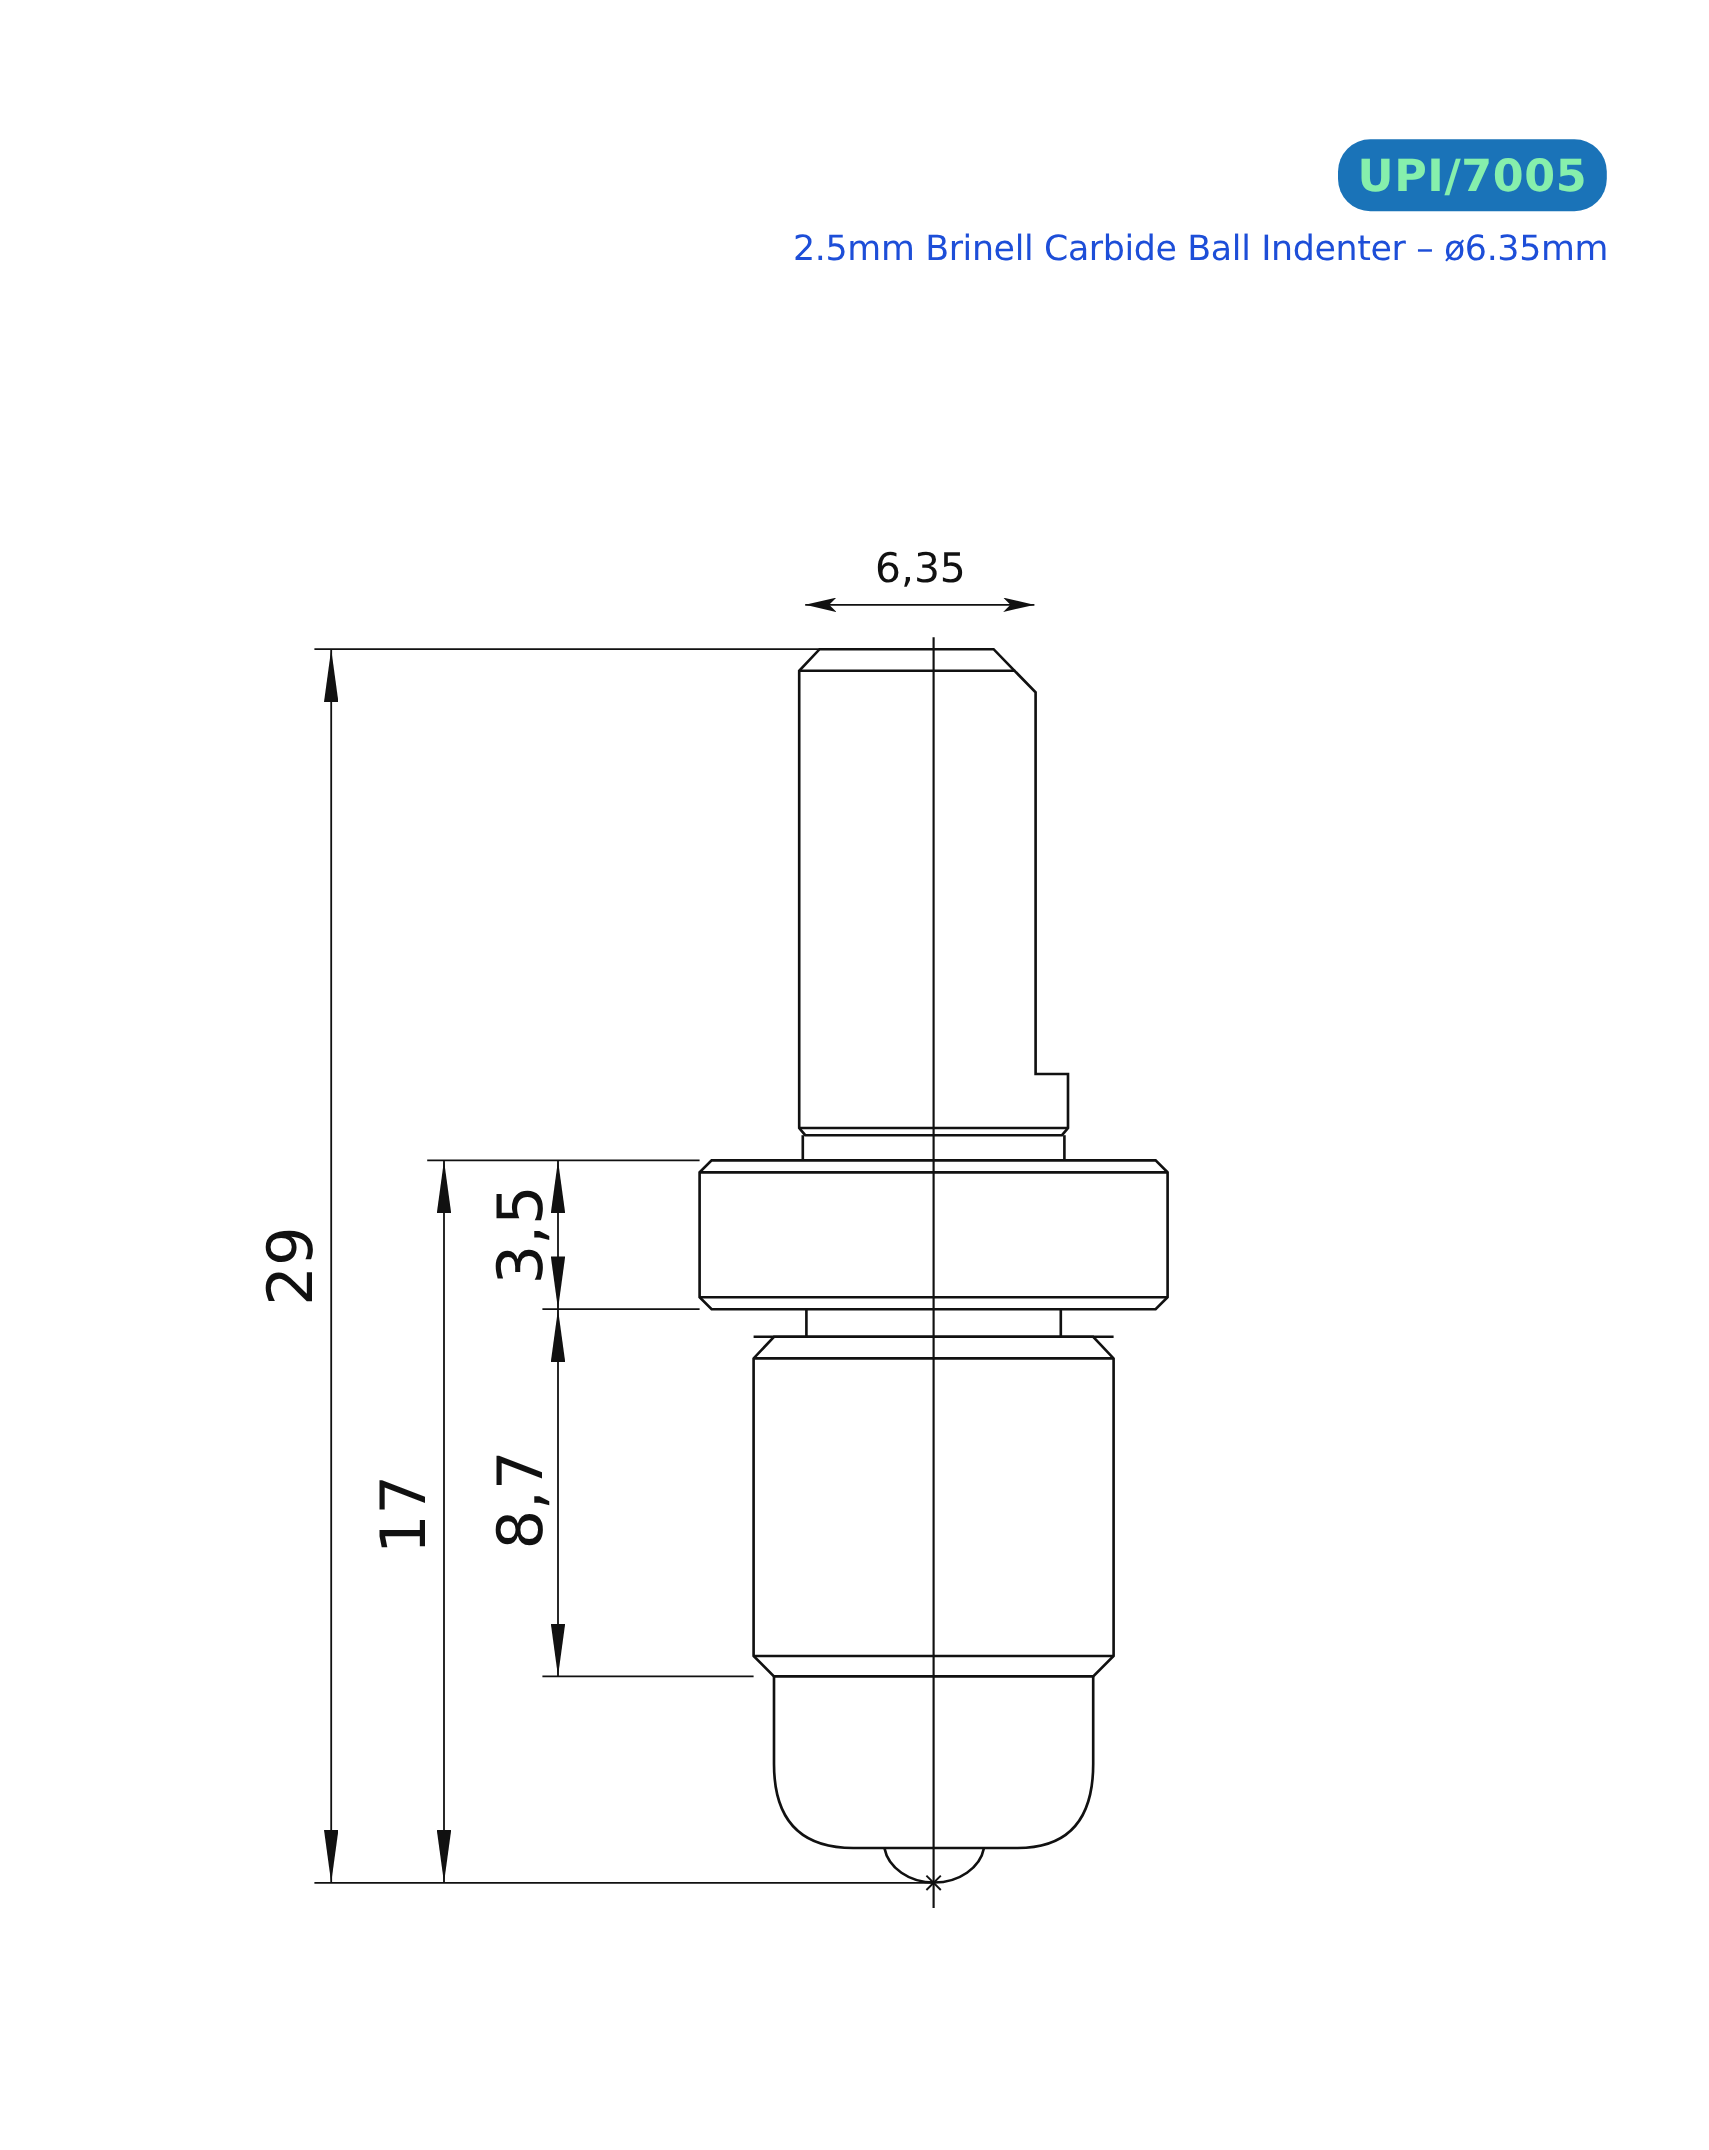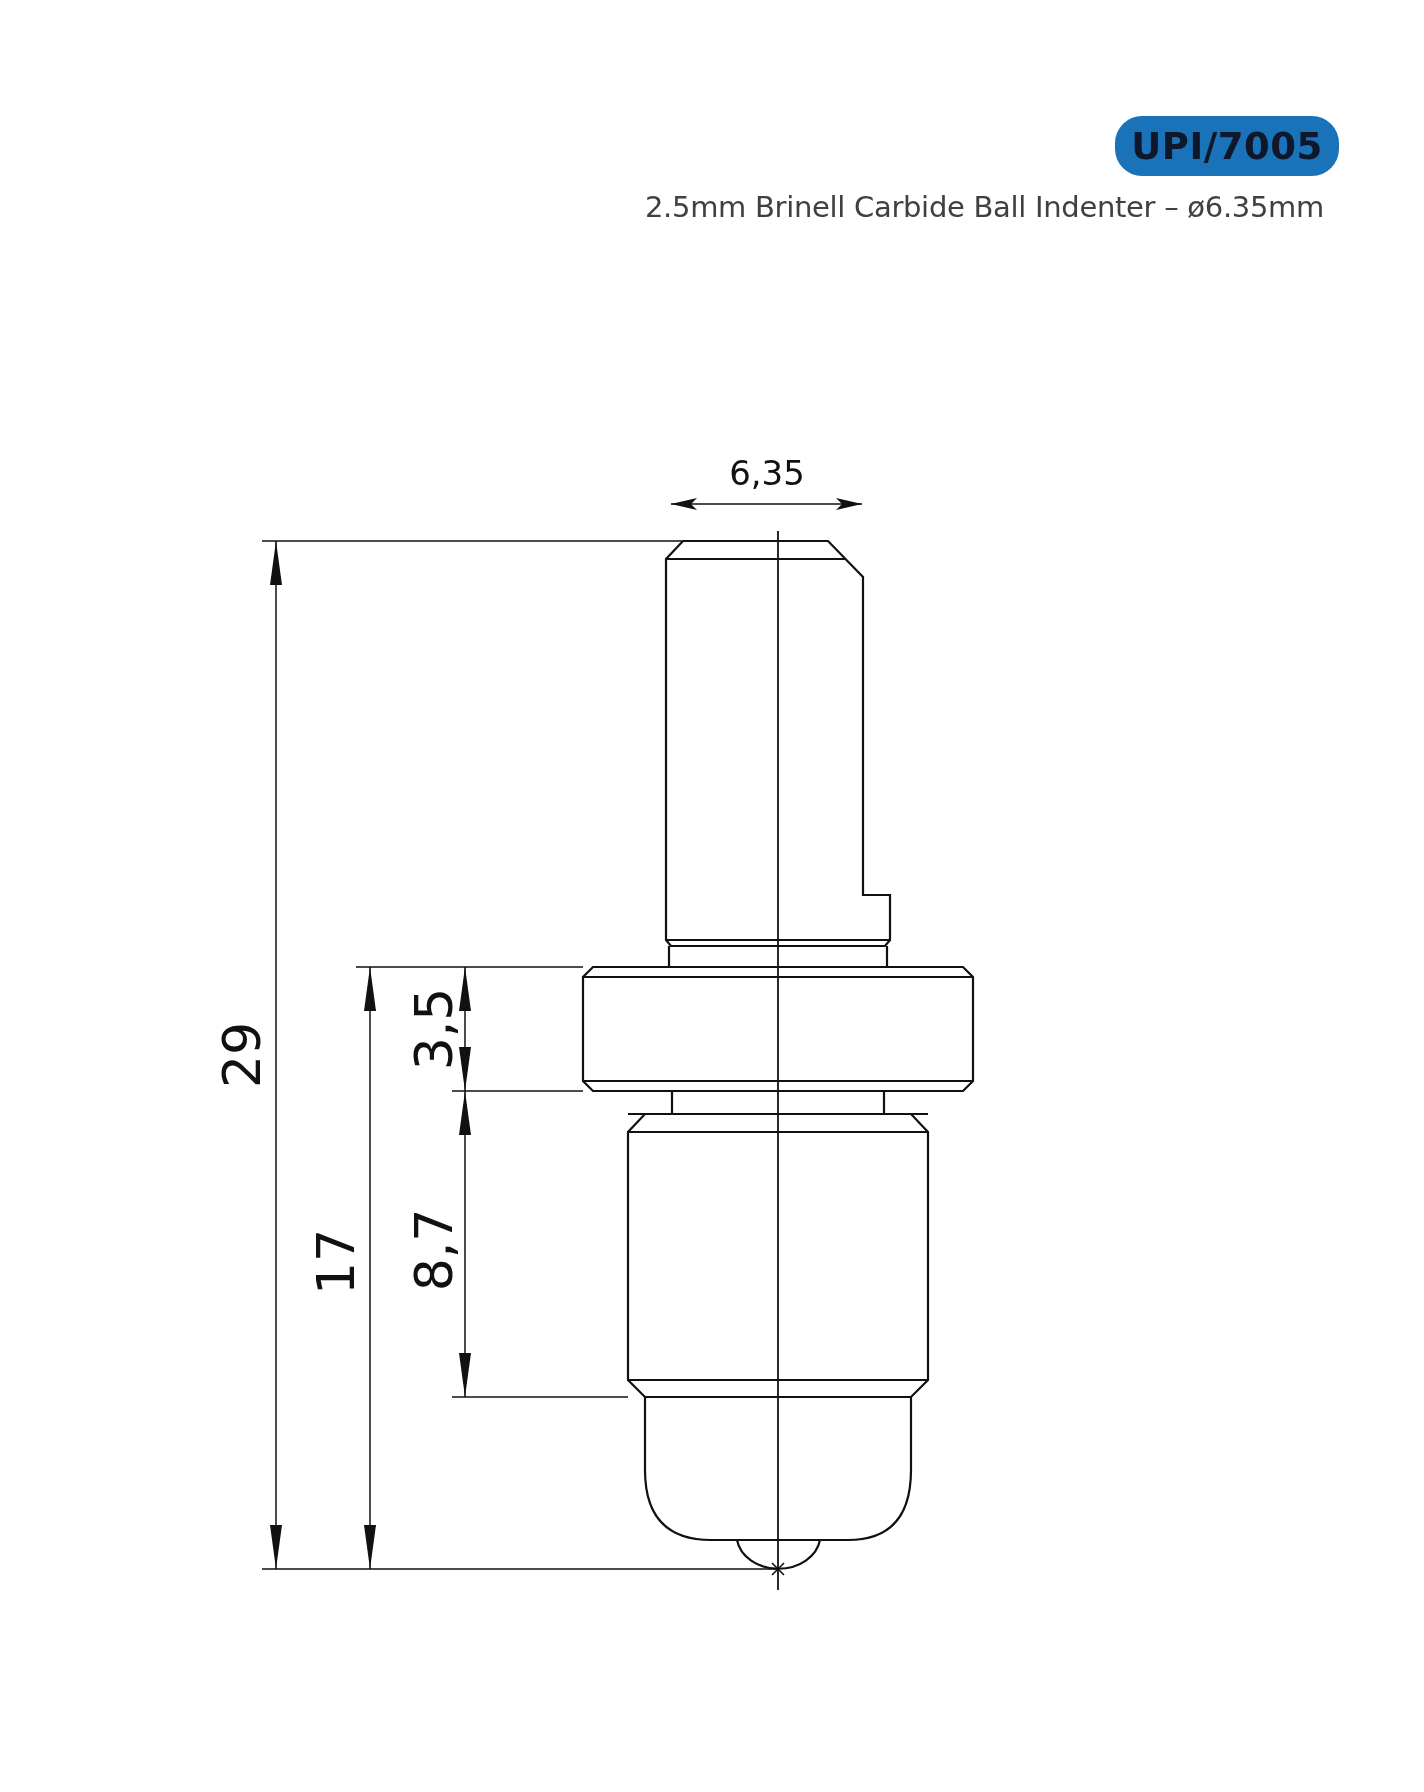--- a/index.html
+++ b/index.html
@@ -1,23 +1,23 @@
 <!DOCTYPE html>
 <html><head>
 <meta charset="utf-8">
 <style>
   html, body { margin: 0; padding: 0; background: #ffffff; }
   body { width: 1424px; height: 1792px; position: relative; overflow: hidden; font-family: "Liberation Sans", sans-serif; }
   .badge {
     position: absolute; left: 1115px; top: 116px; width: 224px; height: 60px;
-    background: #1a73b8; color: #0f172a; display: flex; align-items: center; justify-content: center;
+    background: #1a73b8; color: #86efac; display: flex; align-items: center; justify-content: center;
     font-family: "DejaVu Sans", sans-serif; font-weight: bold; font-size: 37px; letter-spacing: 0.5px; border-radius: 27px;
   }
   .subtitle {
-    position: absolute; right: 100px; top: 190px; color: #404040;
+    position: absolute; right: 84px; top: 190px; color: #1d4ed8;
     font-family: "DejaVu Sans", sans-serif; font-size: 29px; white-space: nowrap; letter-spacing: -0.3px;
   }
   svg.drawing { position: absolute; left: 0; top: 0; }
   .dimtext { font-family: "DejaVu Sans", sans-serif; font-weight: normal; fill: #111; }
 </style>
 </head>
 <body>
 
 <div class="badge">UPI/7005</div>
 <div class="subtitle">2.5mm Brinell Carbide Ball Indenter – ø6.35mm</div>

